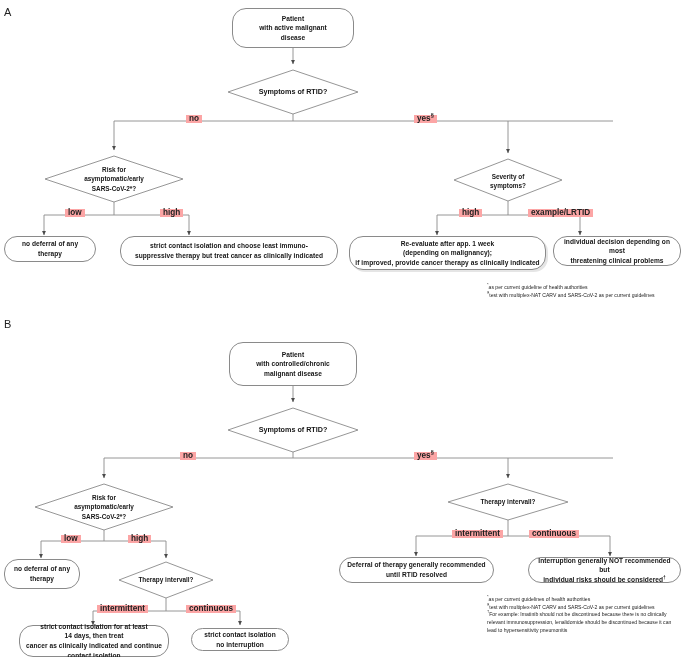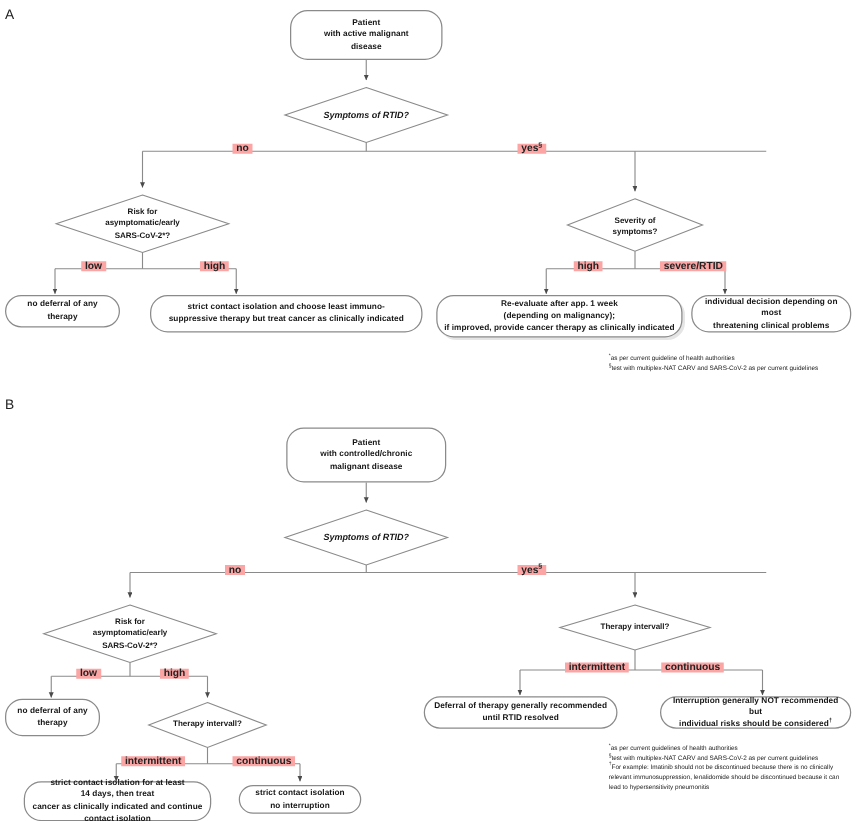--- a/index.html
+++ b/index.html
@@ -57,21 +57,21 @@
     align-items: center;
     justify-content: center;
     text-align: center;
     font-size: 6.4px;
     font-weight: bold;
     line-height: 1.45;
     color: #151515;
     z-index: 3;
     pointer-events: none;
   }
-  .diamond-label.big { font-size: 7.2px; font-style: italic; }
+  .diamond-label.big { font-size: 7.2px; }
   
   .edge-label {
     position: absolute;
     font-size: 8.2px;
     font-weight: 700;
     color: #222;
     background: #fca5a5;
     padding: 0 3px;
     white-space: nowrap;
     z-index: 4;
@@ -198,21 +198,21 @@
 
 <div class="node" style="left:553px; top:236px; width:128px; height:30px;">
   <span class="txt">individual decision depending on most<br>threatening clinical problems</span>
 </div>
 
 <div class="edge-label" style="left:186px; top:115px;">no</div>
 <div class="edge-label" style="left:414px; top:115px;"><span>yes</span><sup>§</sup></div>
 <div class="edge-label" style="left:65px; top:209px;">low</div>
 <div class="edge-label" style="left:160px; top:209px;">high</div>
 <div class="edge-label" style="left:459px; top:209px;">high</div>
-<div class="edge-label" style="left:528px; top:209px;">severe/RTID</div>
+<div class="edge-label" style="left:528px; top:209px;">example/LRTID</div>
 
 <div class="footnotes" style="left:487px; top:284px; width:195px;">
   <div><sup>*</sup><span>as per current guideline of health authorities</span></div>
   <div><sup>§</sup><span>test with multiplex-NAT CARV and SARS-CoV-2 as per current guidelines</span></div>
 </div>
 
 <div class="node" style="left:229px; top:342px; width:128px; height:44px;">
   <span class="txt">Patient<br>with controlled/chronic<br>malignant disease</span>
 </div>
 

